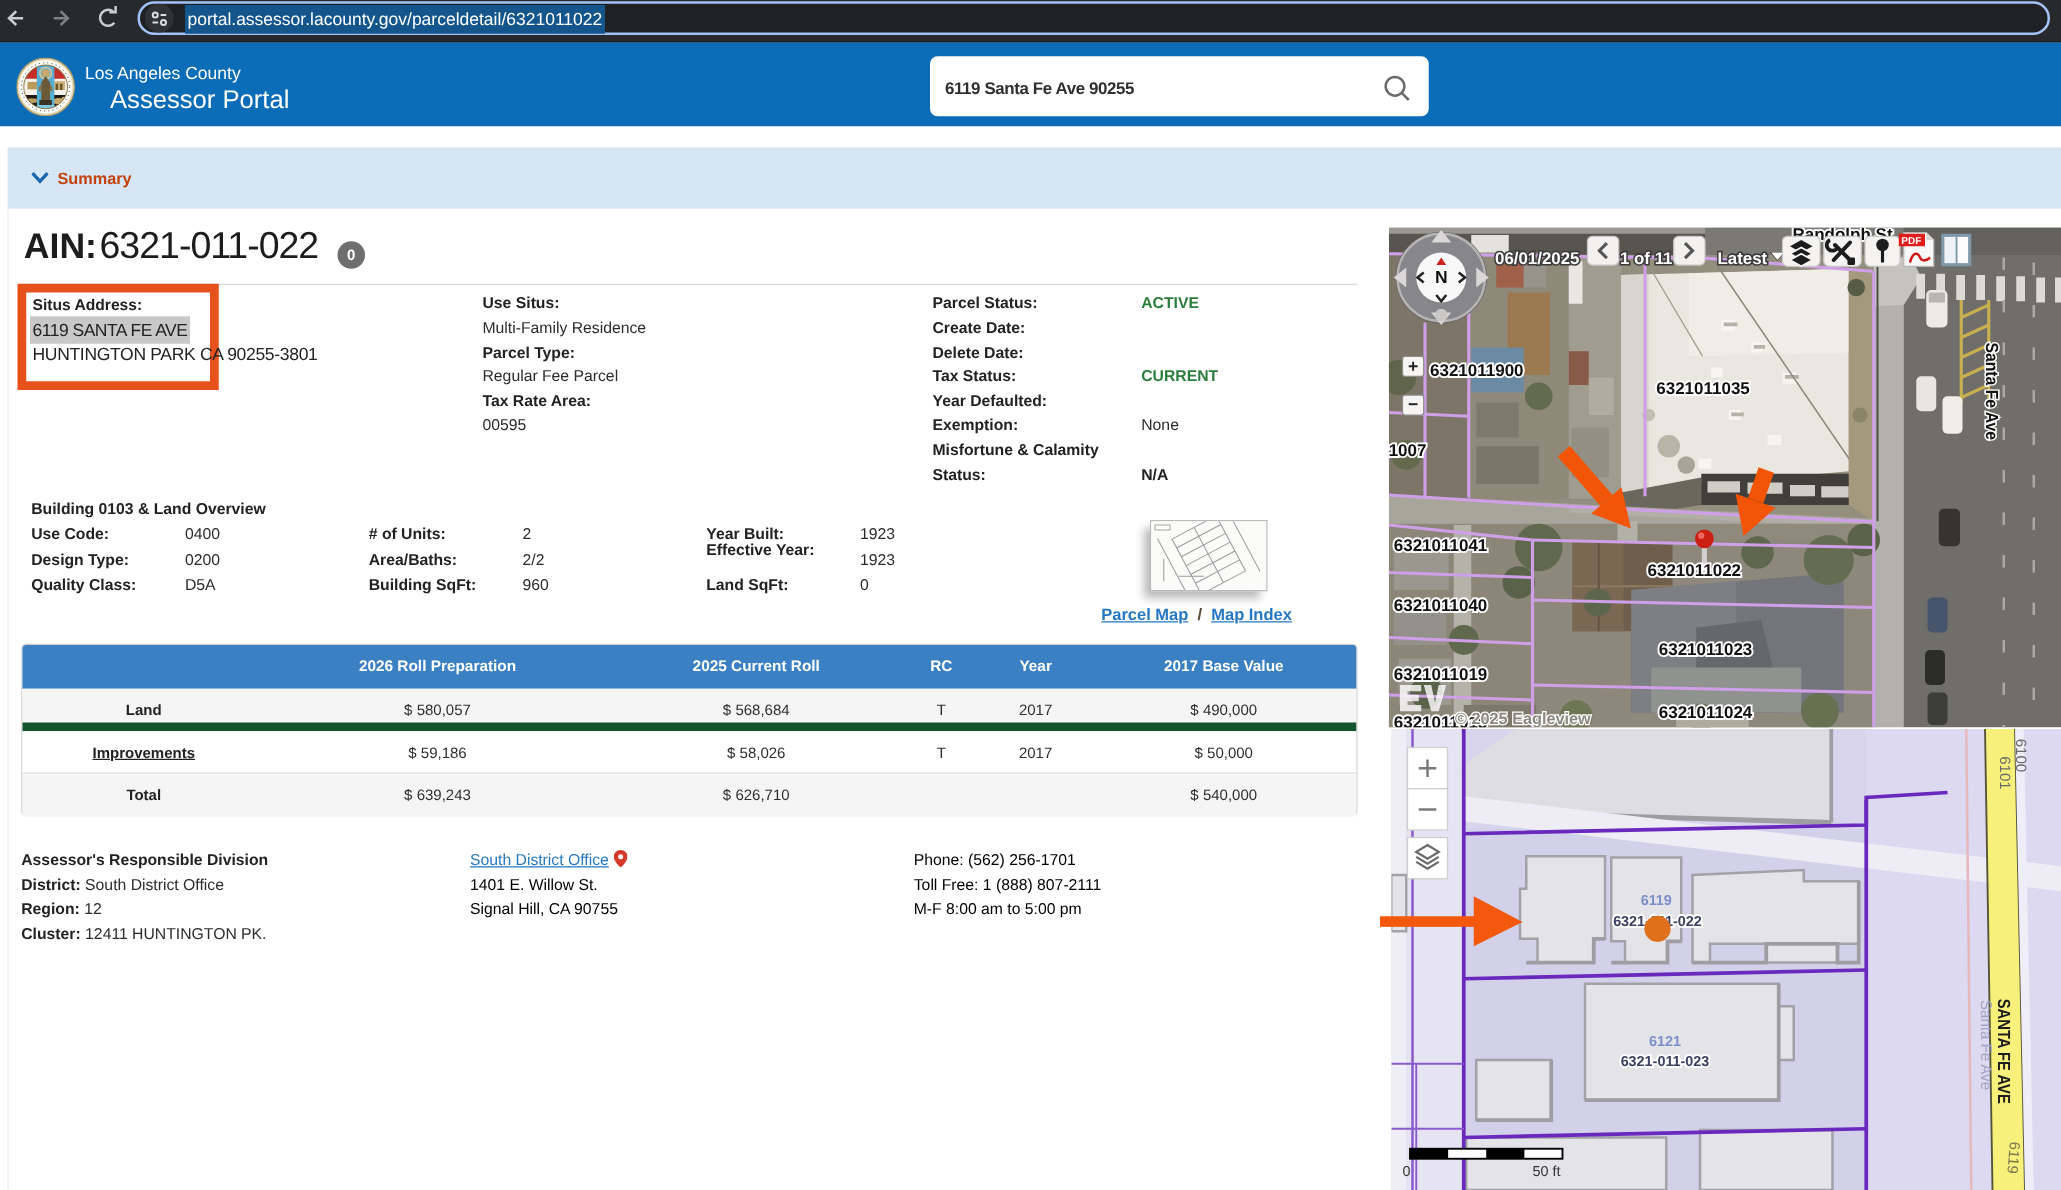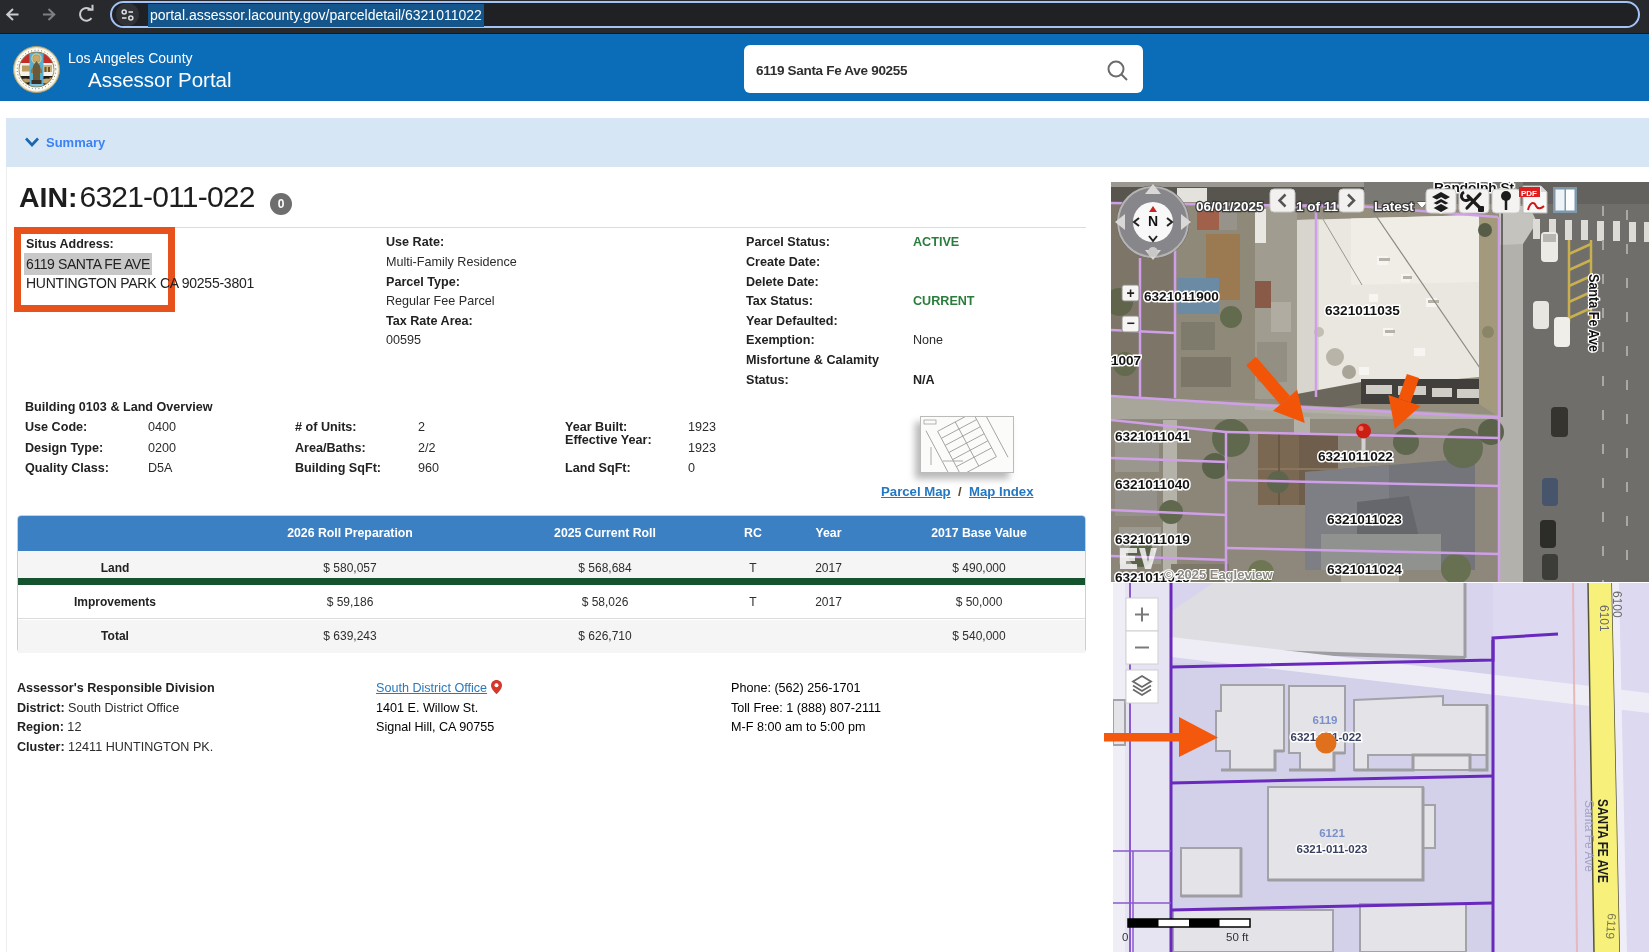--- a/index.html
+++ b/index.html
@@ -9,21 +9,21 @@
 #pill{left:110px;top:1px;width:1530px;height:27px;border-radius:15px;background:#1f2124;border:2px solid #a3c2f5;box-sizing:border-box;}
 #siteicon{left:116px;top:3px;width:23px;height:23px;border-radius:50%;background:#303236;}
 #urltxt{left:148px;top:0;height:30px;line-height:30px;font-size:14px;color:#fff;}
 #urltxt span{background:#14568c;padding:3px 2px 4px 2px;}
 #header{left:0;top:34px;width:1649px;height:67px;background:#0b6cb7;}
 #htitle1{left:68px;top:49.5px;font-size:14px;color:#fff;}
 #htitle2{left:68px;top:68px;font-size:20.5px;color:#fff;margin-left:20px;}
 #searchbox{left:744px;top:45px;width:399px;height:48px;background:#fff;border-radius:6px;}
 #searchtxt{left:756px;top:62.5px;font-size:13.5px;letter-spacing:-0.3px;font-weight:bold;color:#2f2f2f;}
 #summarybar{left:6px;top:118px;width:1643px;height:49px;background:#d7e6f4;}
-#summarytxt{left:46px;top:134.5px;font-size:13px;font-weight:bold;color:#3b82f6;}
+#summarytxt{left:46px;top:134.5px;font-size:13px;font-weight:bold;color:#c2410c;}
 #leftborder{left:6px;top:167px;width:1px;height:785px;background:#ededed;}
 #ain{left:19px;top:179.5px;font-size:30px;color:#1d1d1d;}
 #ainbadge{left:270px;top:193px;width:22px;height:22px;border-radius:50%;background:#6e6e6e;color:#fff;font-size:12px;font-weight:bold;text-align:center;line-height:22px;}
 #hr1{left:15px;top:227px;width:1071px;height:1px;background:#dcdcdc;}
 #orangebox{left:14px;top:227px;width:161px;height:85px;border:7px solid #e6511c;box-sizing:border-box;background:transparent;}
 #situslabel{left:26px;top:236.5px;font-size:12.5px;font-weight:bold;color:#222;}
 #addr1{left:26px;top:255.5px;font-size:14px;letter-spacing:-0.4px;color:#222;}
 #addr1 span{background:#c8c8c8;padding:2.5px 2px 3px 2px;margin-left:-2px;}
 #addr2{left:26px;top:274.5px;font-size:14px;letter-spacing:-0.25px;color:#222;}
 .col{font-size:12.6px;line-height:19.6px;color:#2b2b2b;white-space:pre;}
@@ -115,21 +115,21 @@
 <div class="abs" id="leftborder"></div>
 
 <div class="abs" id="ain"><span style="font-weight:bold;font-size:28.5px;">AIN:</span><span style="letter-spacing:-0.8px;margin-left:2px;">6321-011-022</span></div>
 <div class="abs" id="ainbadge">0</div>
 <div class="abs" id="hr1"></div>
 <div class="abs" id="orangebox"></div>
 <div class="abs" id="situslabel">Situs Address:</div>
 <div class="abs" id="addr1"><span>6119 SANTA FE AVE</span></div>
 <div class="abs" id="addr2">HUNTINGTON PARK CA 90255-3801</div>
 
-<div class="abs col" id="col2"><span class="b">Use Rate:</span>
+<div class="abs col" id="col2"><span class="b">Use Situs:</span>
 Multi-Family Residence
 <span class="b">Parcel Type:</span>
 Regular Fee Parcel
 <span class="b">Tax Rate Area:</span>
 00595</div>
 <div class="abs col" id="col3a"><span class="b">Parcel Status:</span>
 <span class="b">Create Date:</span>
 <span class="b">Delete Date:</span>
 <span class="b">Tax Status:</span>
 <span class="b">Year Defaulted:</span>
@@ -198,21 +198,21 @@
  </div>
  <div class="trow" style="top:34.5px;background:#f5f5f5;border-bottom:7px solid #14532d;box-sizing:border-box;">
   <div class="tcell b" style="left:0;width:194px;">Land</div>
   <div class="tcell" style="left:194px;width:276px;">$ 580,057</div>
   <div class="tcell" style="left:470px;width:234px;">$ 568,684</div>
   <div class="tcell" style="left:704px;width:62px;">T</div>
   <div class="tcell" style="left:766px;width:89px;">2017</div>
   <div class="tcell" style="left:855px;width:212px;">$ 490,000</div>
  </div>
  <div class="trow" style="top:69px;background:#fff;border-bottom:1px solid #dcdcdc;box-sizing:border-box;">
-  <div class="tcell b" style="left:0;width:194px;">Improvements</div>
+  <div class="tcell b" style="left:0;width:194px;text-decoration:underline;">Improvements</div>
   <div class="tcell" style="left:194px;width:276px;">$ 59,186</div>
   <div class="tcell" style="left:470px;width:234px;">$ 58,026</div>
   <div class="tcell" style="left:704px;width:62px;">T</div>
   <div class="tcell" style="left:766px;width:89px;">2017</div>
   <div class="tcell" style="left:855px;width:212px;">$ 50,000</div>
  </div>
  <div class="trow" style="top:103.5px;height:33px;background:#f5f5f5;">
   <div class="tcell b" style="left:0;width:194px;height:33px;line-height:33px;">Total</div>
   <div class="tcell" style="left:194px;width:276px;height:33px;line-height:33px;">$ 639,243</div>
   <div class="tcell" style="left:470px;width:234px;height:33px;line-height:33px;">$ 626,710</div>

